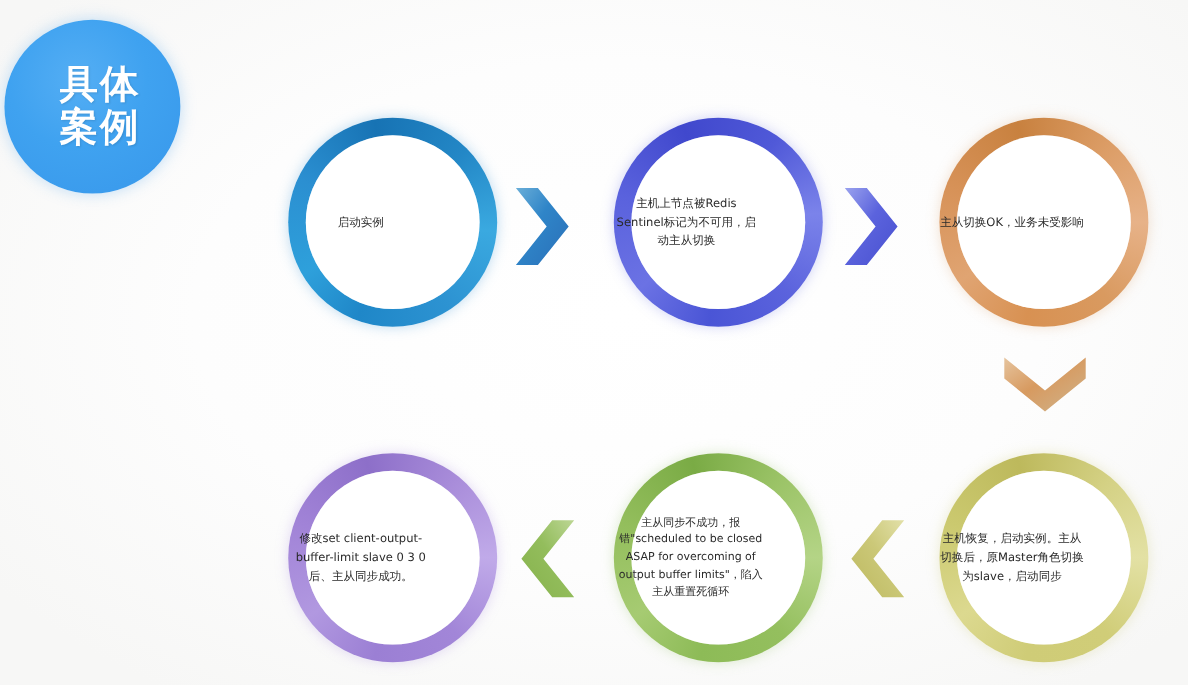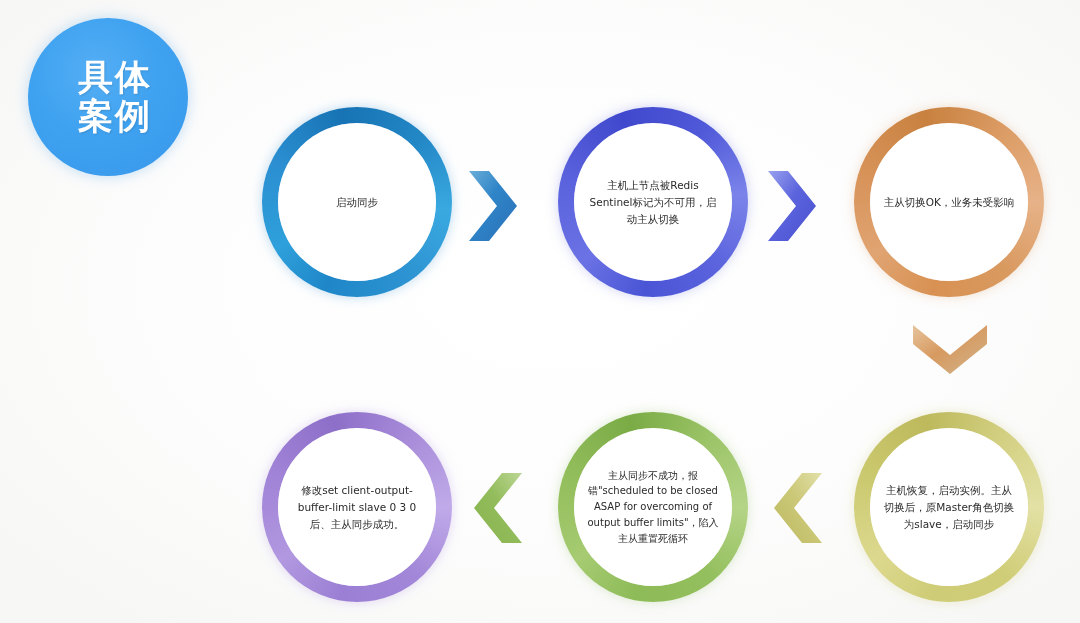--- a/index.html
+++ b/index.html
@@ -17,21 +17,21 @@
     position: relative;
     width: 1080px;
     height: 623px;
     background:
       radial-gradient(ellipse 700px 420px at 52% 46%, #ffffff 0%, #fdfdfd 55%, #f7f7f6 100%);
   }
 
   
   .badge {
     position: absolute;
-    left: 28px;
+    left: 4px;
     top: 18px;
     width: 160px;
     height: 158px;
     border-radius: 50%;
     background: radial-gradient(circle at 42% 34%, #54aef4 0%, #3fa2f0 45%, #3b9ced 75%, #3896e8 100%);
     box-shadow: 0 0 14px rgba(120,185,240,0.45);
     display: flex;
     flex-direction: column;
     align-items: center;
     justify-content: center;
@@ -50,21 +50,20 @@
   }
 
   
   .node {
     position: absolute;
     width: 190px;
     height: 190px;
     border-radius: 50%;
     display: flex;
     align-items: center;
-    justify-content: center;
   }
   .node .ring {
     position: absolute;
     inset: 0;
     border-radius: 50%;
   }
   .node .hole {
     position: absolute;
     left: 16px;
     top: 16px;
@@ -136,21 +135,21 @@
 <div id="stage">
 
   <div class="badge">
     <div class="badge-text">具体
 案例</div>
   </div>
 
   <div class="node" style="left:262px; top:107px;">
     <div class="ring ring-blue"></div>
     <div class="hole"></div>
-    <div class="label">启动同步</div>
+    <div class="label">启动实例</div>
   </div>
 
   <div class="node" style="left:558px; top:107px;">
     <div class="ring ring-indigo"></div>
     <div class="hole"></div>
     <div class="label">主机上节点被Redis Sentinel标记为不可用，启动主从切换</div>
   </div>
 
   <div class="node" style="left:854px; top:412px;">
     <div class="ring ring-olive"></div>

